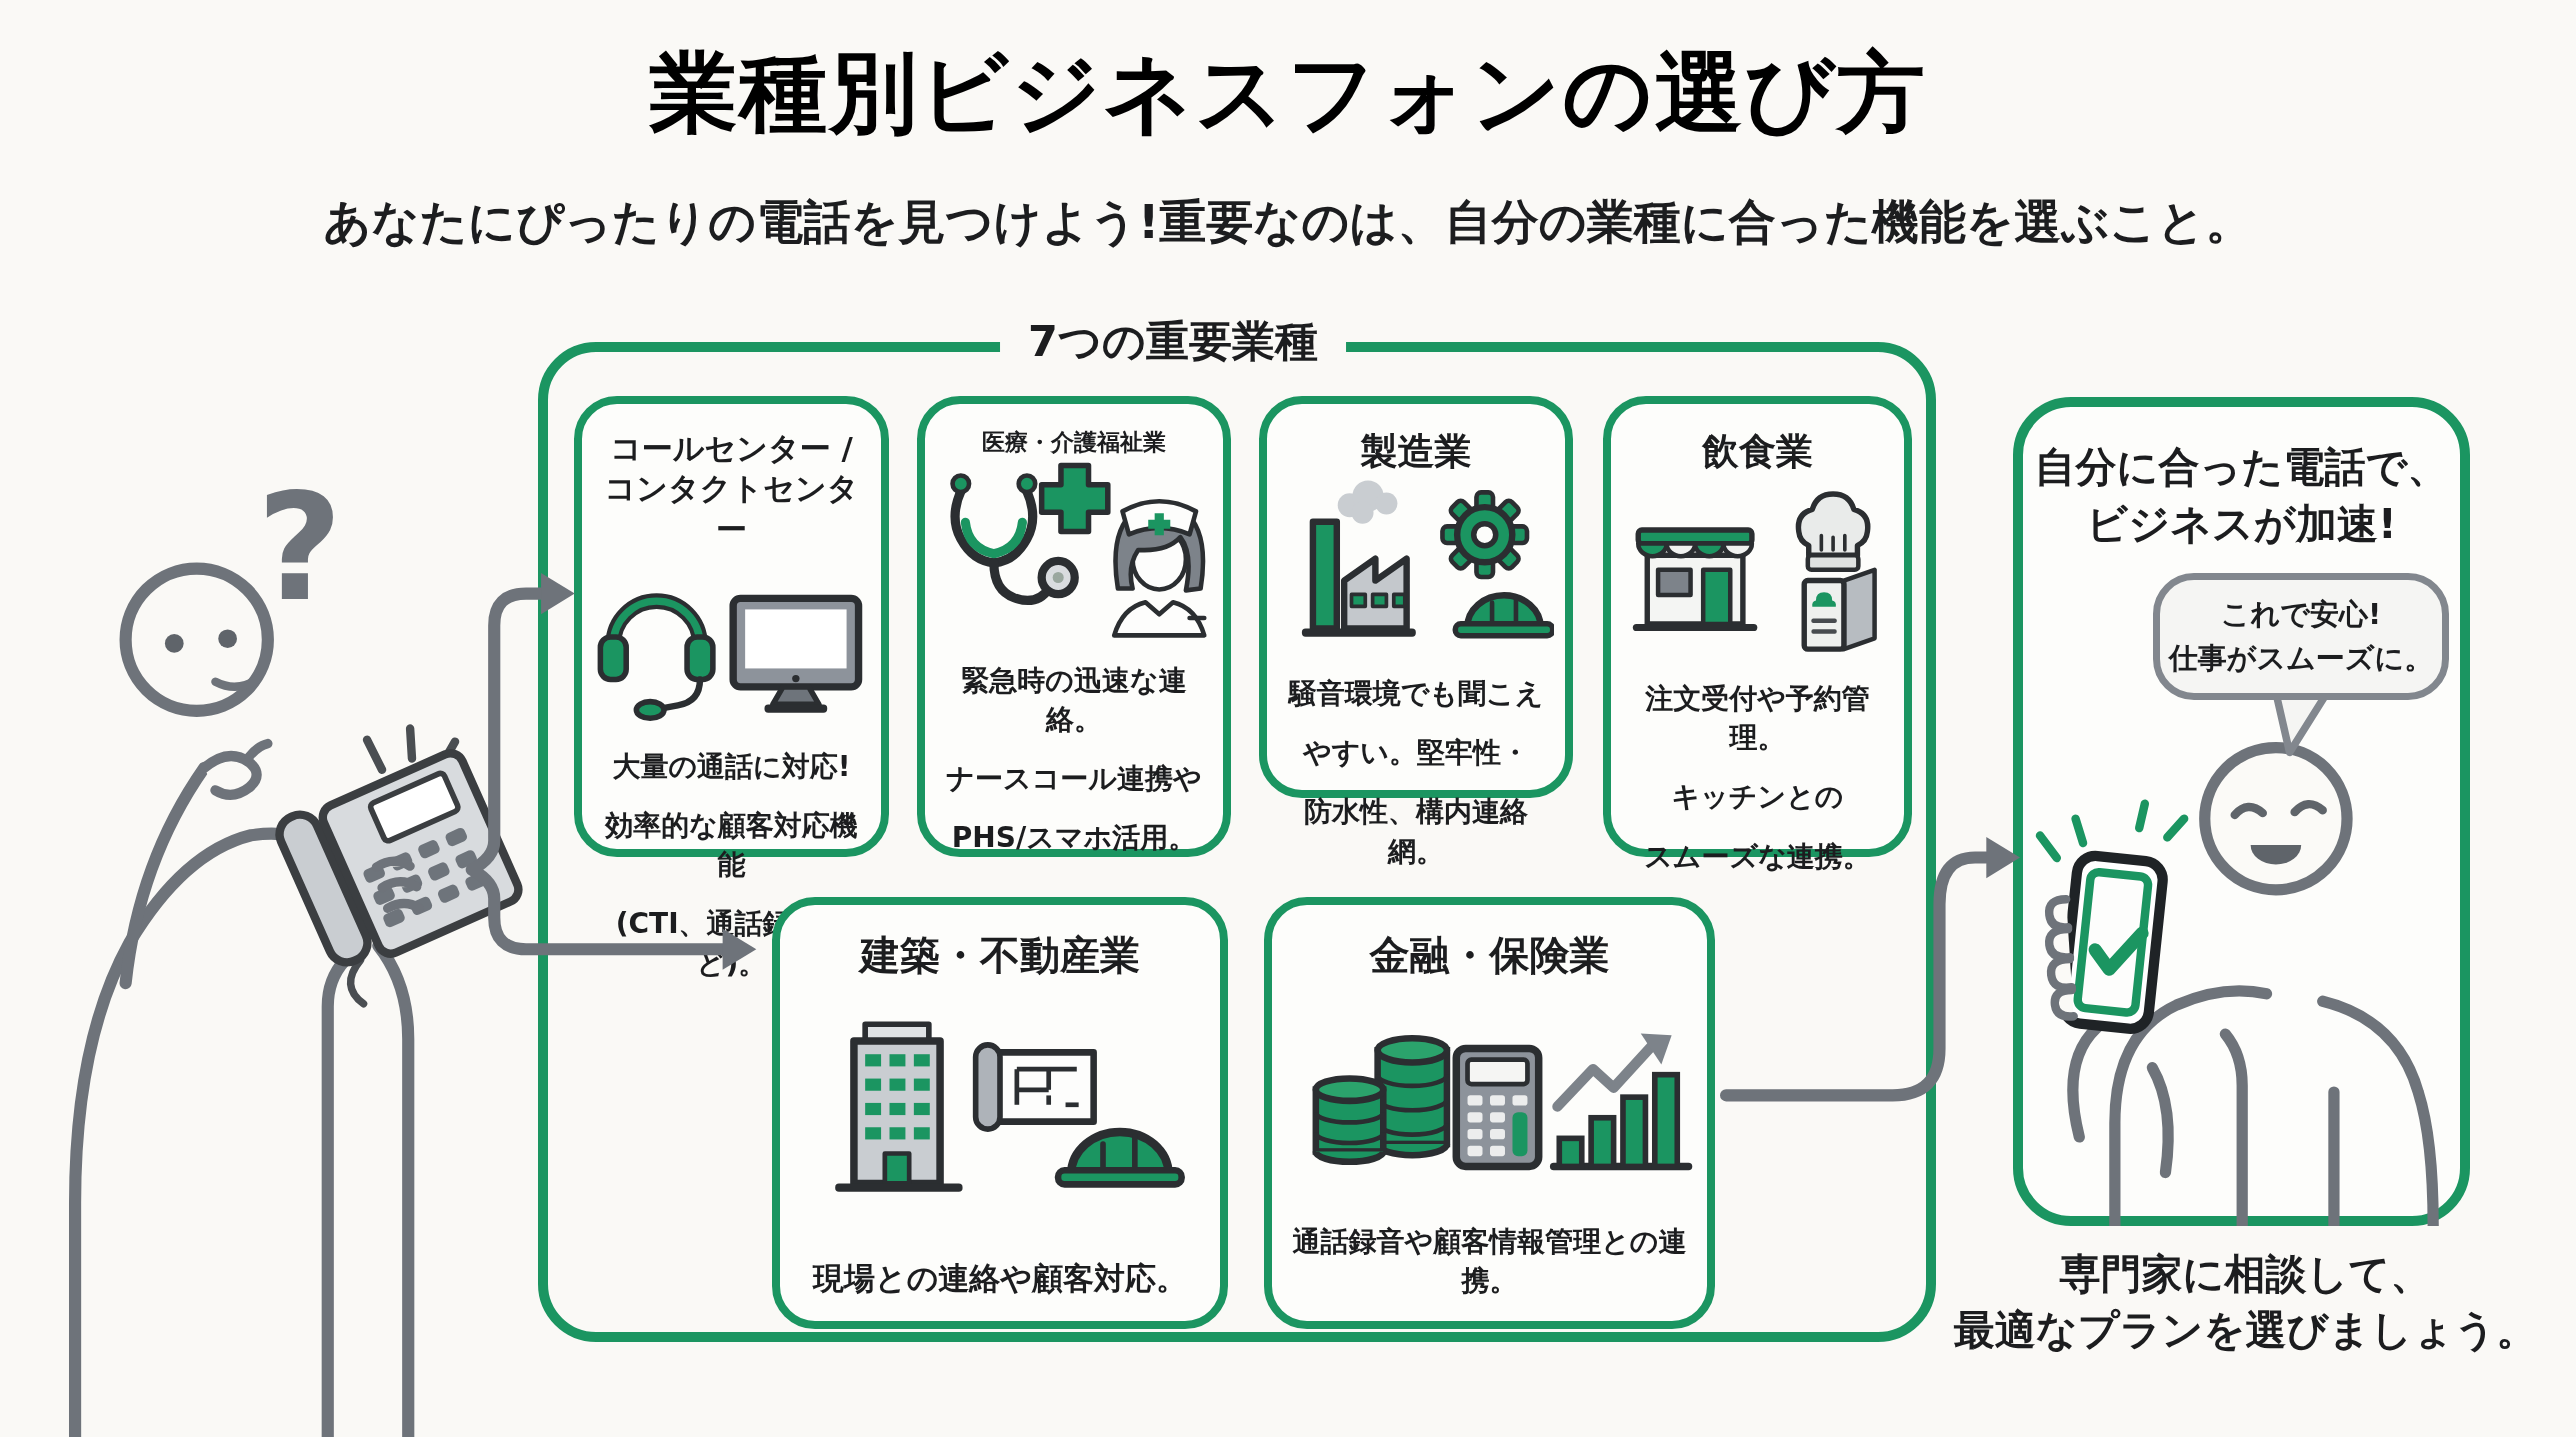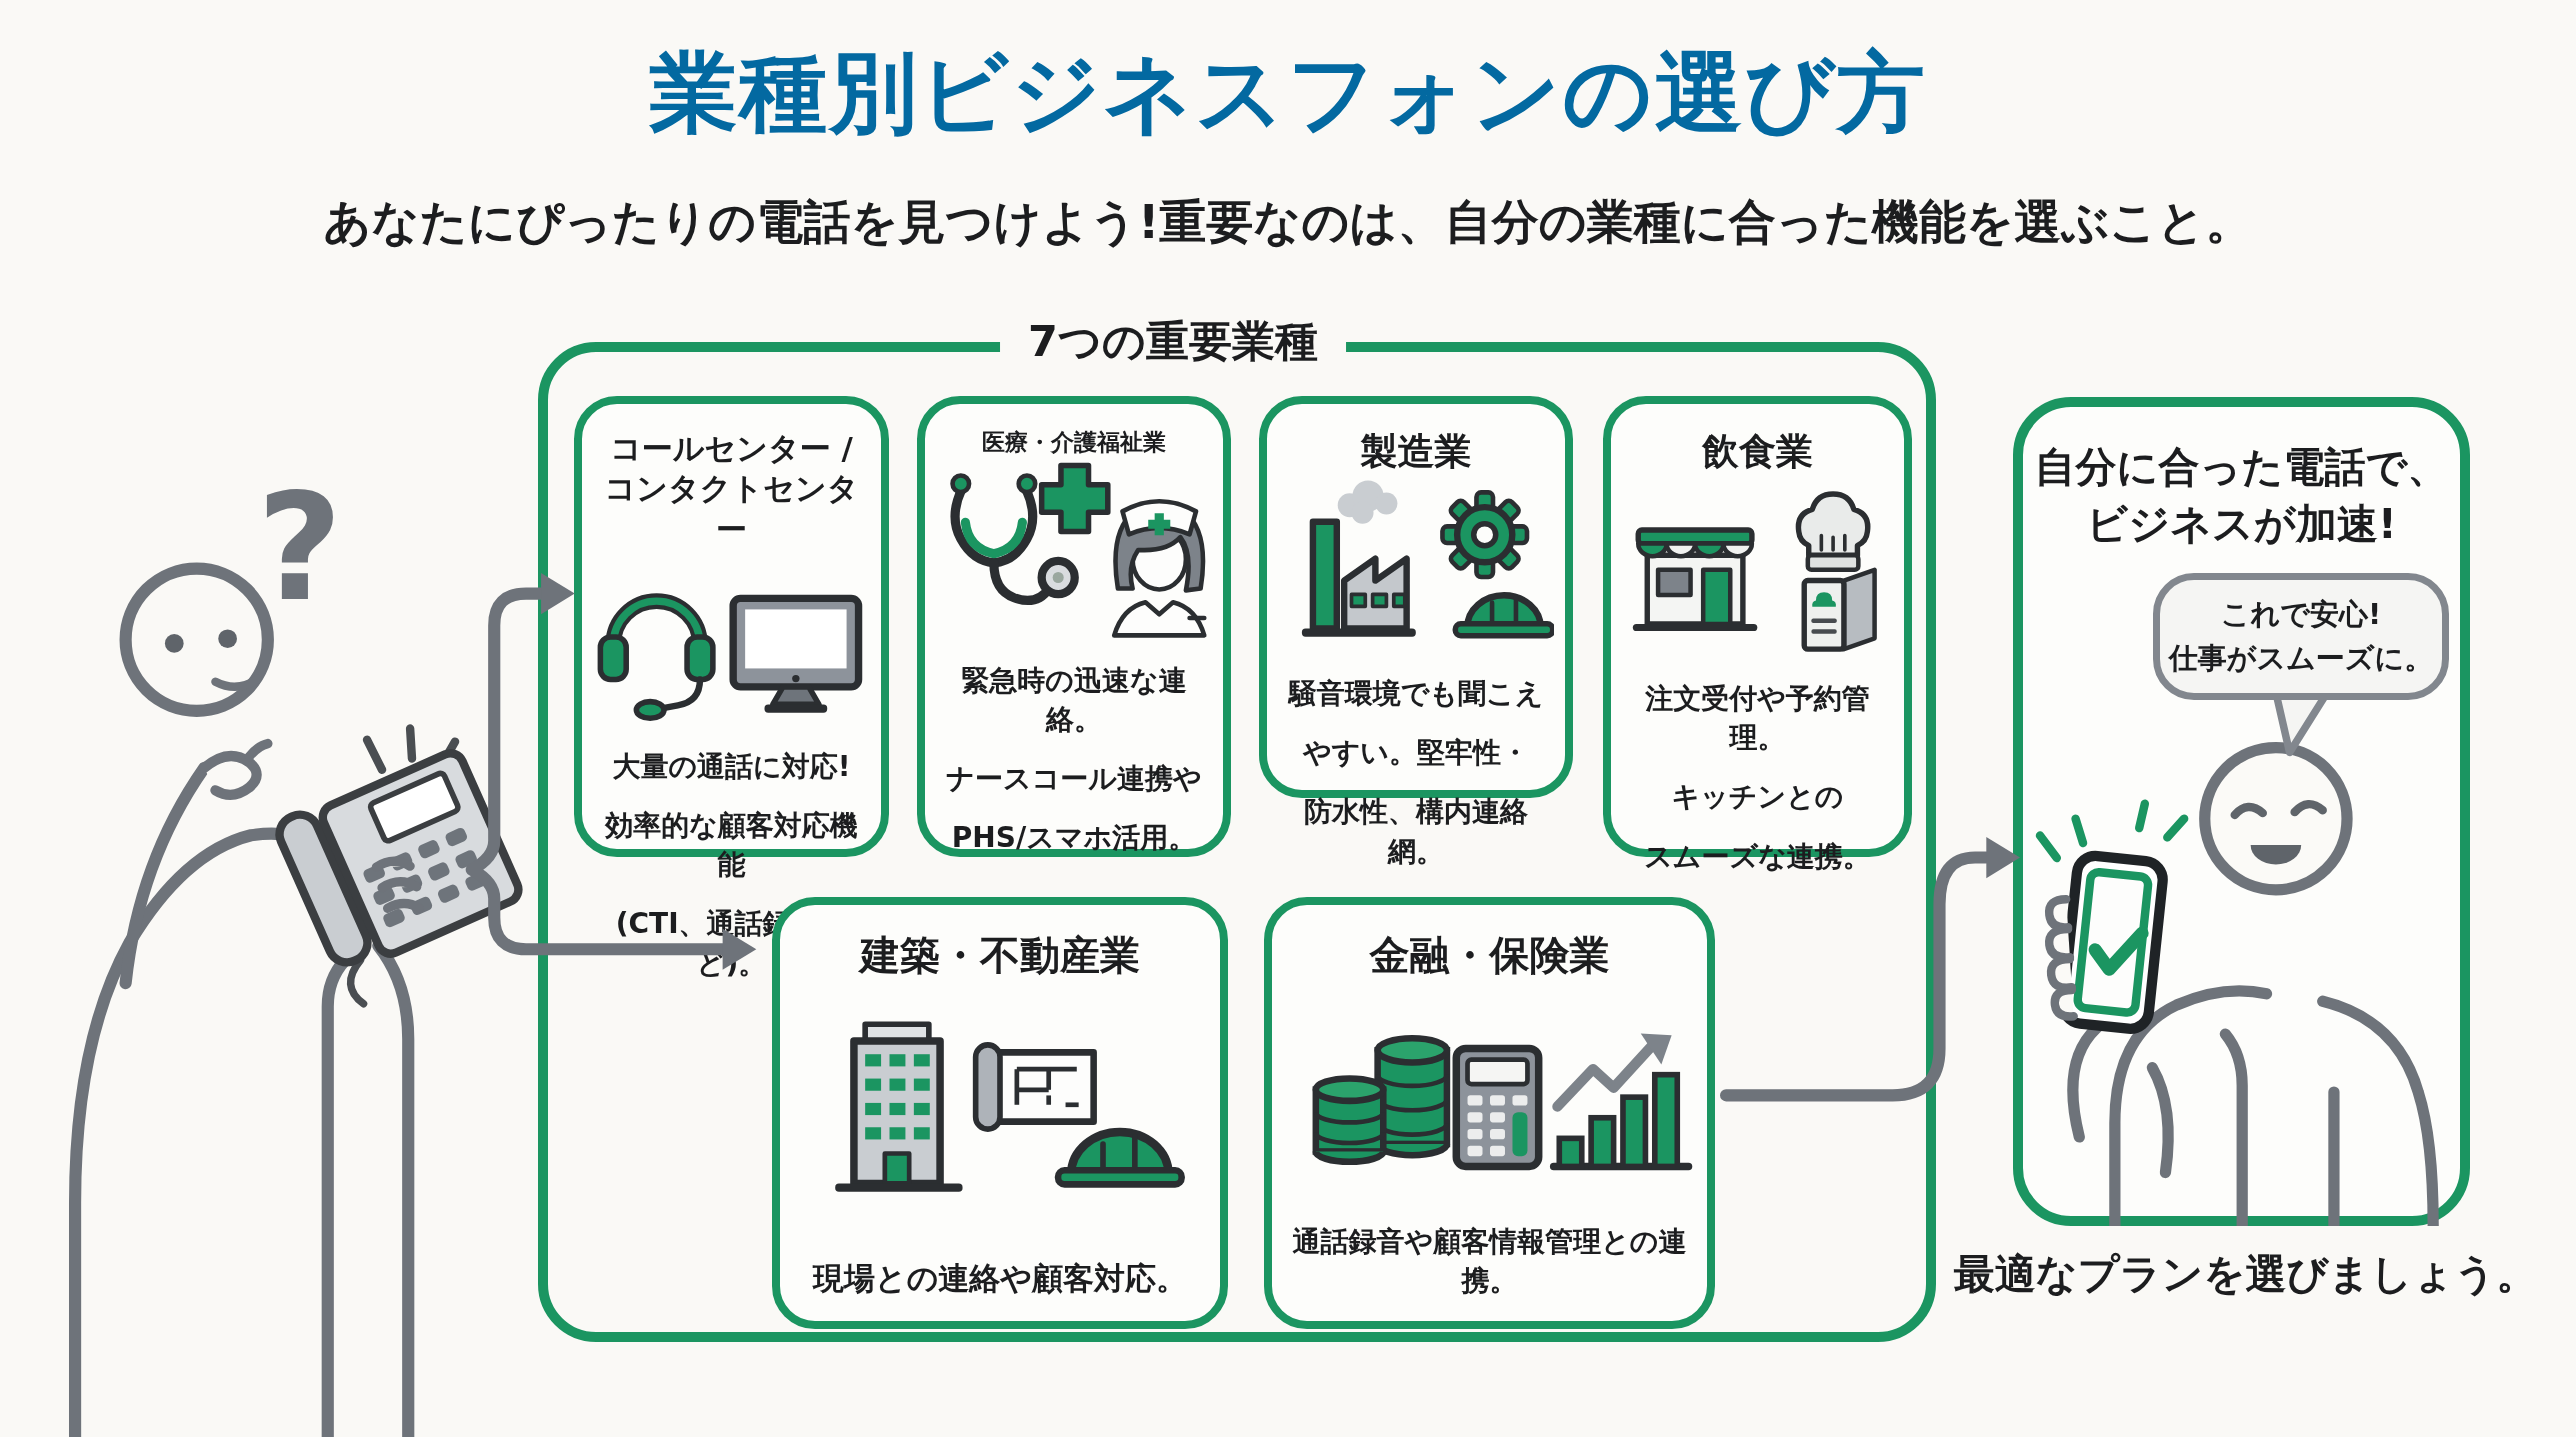--- a/index.html
+++ b/index.html
@@ -8,21 +8,21 @@
     --gray:#6e737a; --gray-dark:#4a4e52;
     --ink:#1c1d1f; --outline:#2b2e31;
     --bg:#faf9f6; --card:#fdfdfb; --bubble:#f5f5f3;
   }
   *{box-sizing:border-box;}
   html,body{margin:0;padding:0;}
   body{background:#dedede;font-family:"DejaVu Sans","Liberation Sans",sans-serif;}
   #stage{position:relative;width:2576px;height:1438px;background:var(--bg);color:var(--ink);overflow:hidden;}
 
   .title{position:absolute;left:0;top:34px;width:100%;margin:0;text-align:center;
-         font-size:88px;font-weight:800;letter-spacing:1.9px;color:#0369a1;}
+         font-size:88px;font-weight:800;letter-spacing:1.9px;color:#000000;}
   .subtitle{position:absolute;left:0;top:191px;width:100%;text-align:center;
          font-size:47px;font-weight:700;}
 
   .group-box{position:absolute;left:538px;top:342px;width:1398px;height:1000px;
          border:10.3px solid var(--green);border-radius:58px;}
   .group-label{position:absolute;top:313px;left:1173px;transform:translateX(-50%);
          background:var(--bg);padding:0 28px;font-size:43px;font-weight:800;white-space:nowrap;}
 
   .card{position:absolute;background:var(--card);border:8.4px solid var(--green);
         border-radius:43px;display:flex;flex-direction:column;align-items:center;
@@ -410,20 +410,21 @@
 
   <svg class="abs" style="left:2269px;top:685px" width="71" height="75" viewBox="0 0 76 80">
     <path d="M6 2 L 66 2 L 22 72 Z" fill="#f5f5f3" stroke="#82878e" stroke-width="8" stroke-linejoin="round"></path>
   </svg>
   <div class="bubble">
     <span>これで安心!</span>
     <span>仕事がスムーズに。</span>
   </div>
 
   <div class="caption">
+    <span>専門家に相談して、</span>
     <span>最適なプランを選びましょう。</span>
   </div>
 
   <svg class="abs" id="arrows" style="left:0;top:0" width="2576" height="1438" viewBox="0 0 2752 1536">
     <g fill="none" stroke="#6e737a" stroke-width="13" stroke-linecap="round" stroke-linejoin="round">
       <path d="M 578 634 H 562 Q 528 634 528 668 V 898 Q 528 916 504 929 Q 528 942 528 960 V 980 Q 528 1014 562 1014 H 772"></path>
       <path d="M 1844 1170 L 2022 1170 Q 2072 1170 2072 1120 L 2072 966 Q 2072 916 2110 916 L 2122 916"></path>
     </g>
     <g fill="#6e737a" stroke="none">
       <path d="M578 612 L 614 634 L 578 656 Z"></path>

